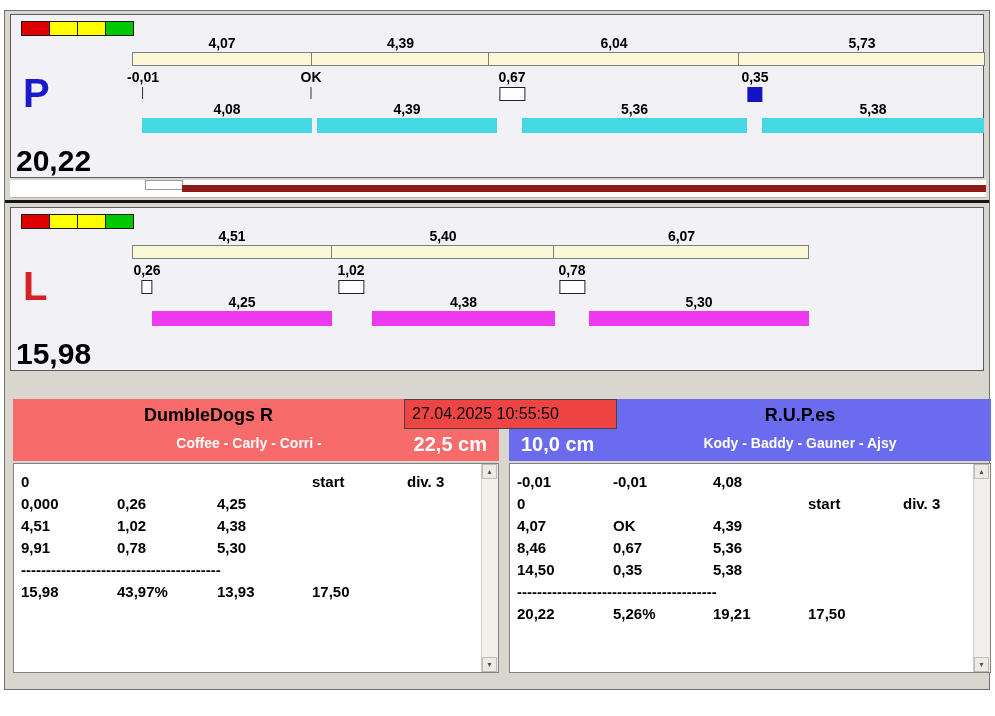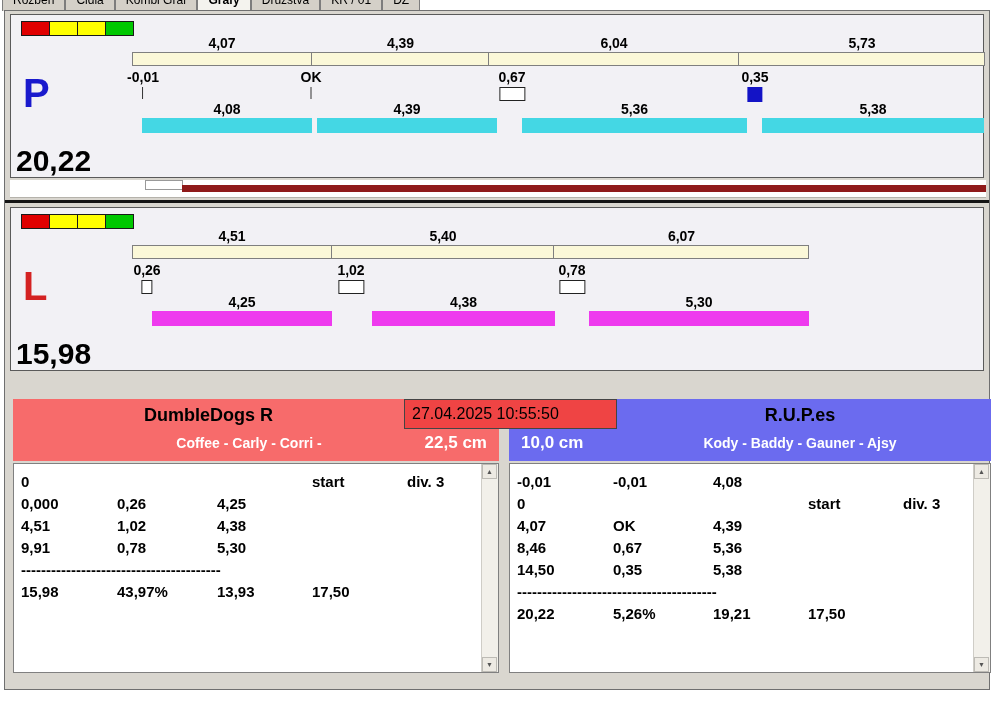--- a/index.html
+++ b/index.html
@@ -62,21 +62,21 @@
   
   .hdr{position:absolute;top:388px;height:62px;}
   #hdr-left{left:8px;width:486px;}
   #hdr-right{left:504px;width:482px;}
   .hdr .title{position:absolute;top:6px;font-size:18px;font-weight:bold;color:#000;white-space:nowrap;}
   #hdr-left .title{left:0;width:391px;text-align:center;}
   #hdr-right .title{left:100px;right:0;text-align:center;}
   .hdr .subtitle{position:absolute;top:36px;font-size:14px;font-weight:bold;color:#fff;white-space:nowrap;}
   #hdr-left .subtitle{left:0;width:472px;text-align:center;}
   #hdr-right .subtitle{left:100px;right:0;text-align:center;}
-  .height-lab{position:absolute;top:34px;font-size:17px;font-weight:bold;color:#fff;white-space:nowrap;}
+  .height-lab{position:absolute;top:34px;font-size:20px;font-weight:bold;color:#fff;white-space:nowrap;}
   #hdr-left .height-lab{right:12px;}
   #hdr-right .height-lab{left:12px;}
 
   .timebox{position:absolute;left:399px;top:388px;width:204px;height:28px;background:#ef4444;
            border:1px solid #444;z-index:5;font-size:16px;line-height:28px;padding-left:7px;
            box-sizing:content-box;white-space:nowrap;}
 
   
   .tablebox{position:absolute;top:452px;height:210px;background:#fff;border:1px solid #808080;box-sizing:border-box;}
   #table-left{left:8px;width:486px;}
@@ -89,29 +89,20 @@
   .sbtn{position:absolute;left:0;width:15px;height:15px;background:#EDEAE3;border:1px solid #BDBBB5;
         box-sizing:border-box;font-size:7px;line-height:13px;text-align:center;color:#555;}
   .sbtn.up{top:0;}
   .sbtn.down{bottom:0;}
 </style>
 </head>
 <body>
 
 <div class="app">
 
-  <div class="tabbar">
-      <div class="tab">Rozbeh</div>
-      <div class="tab">Cidla</div>
-      <div class="tab">Kombi Graf</div>
-      <div class="tab active">Grafy</div>
-      <div class="tab">Družstva</div>
-      <div class="tab">KR / 01</div>
-      <div class="tab">DZ</div>
-    </div>
 
   <div class="page">
 
     <div class="panel" id="panel-p">
       <div class="legend">
           <div class="sq" style="background: rgb(224, 0, 0);"></div>
           <div class="sq" style="background: rgb(255, 255, 0);"></div>
           <div class="sq" style="background: rgb(255, 255, 0);"></div>
           <div class="sq" style="background: rgb(0, 200, 0);"></div>
         </div>

